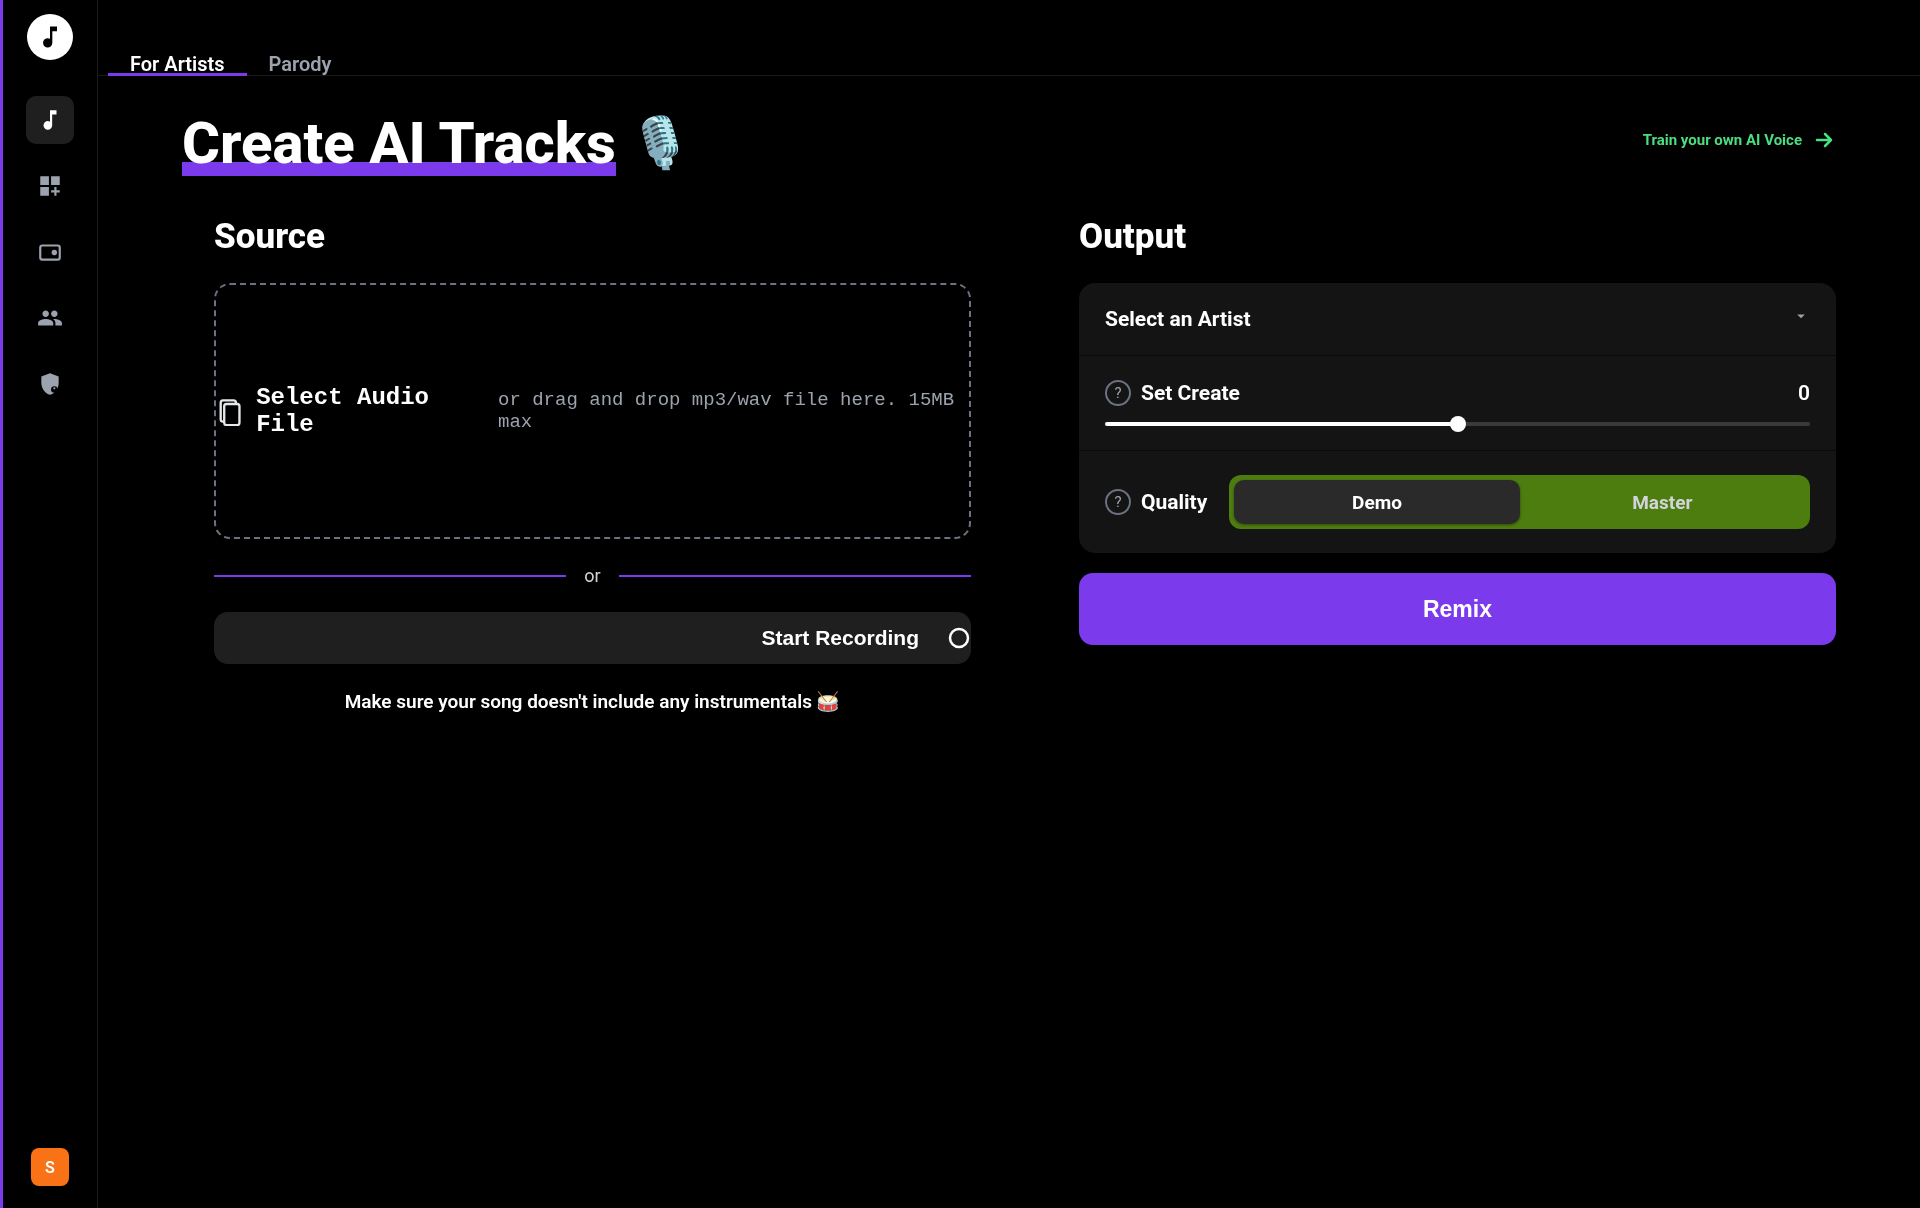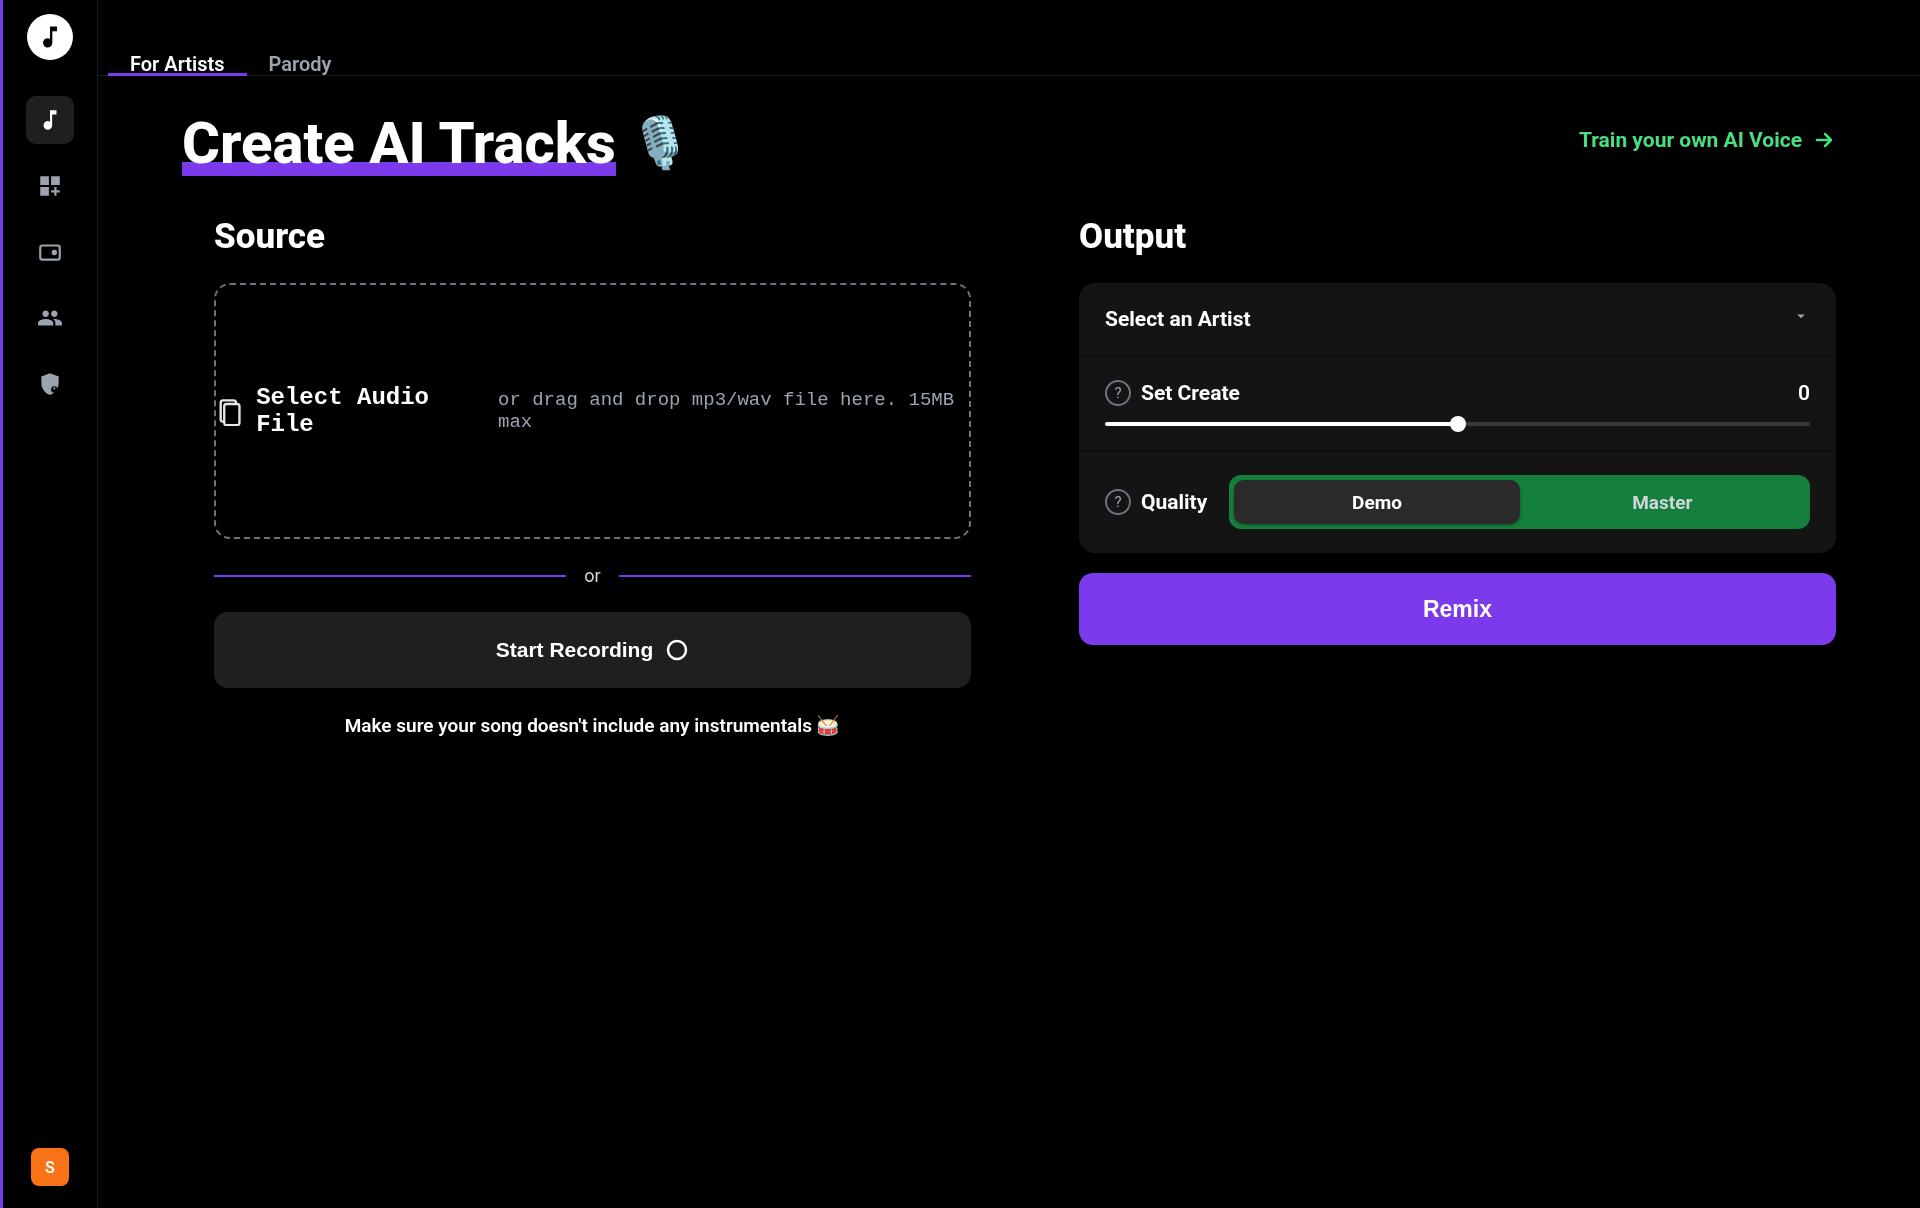--- a/index.html
+++ b/index.html
@@ -161,21 +161,21 @@
       width: 100%;
       height: 14px;
       background: #7c3aed;
       z-index: -1;
     }
     .mic-emoji {
       font-size: 50px;
     }
     .train-link {
       color: #4ade80;
-      font-size: 21px;
+      font-size: 15px;
       font-weight: 700;
       display: flex;
       align-items: center;
       gap: 10px;
       cursor: pointer;
       margin-top: 14px;
     }
     .train-link svg {
       width: 24px;
       height: 24px;
@@ -230,26 +230,26 @@
       background: #7c3aed;
     }
     .divider-text {
       font-size: 18px;
       color: #d1d5db;
     }
     .record-btn {
       background: #1f1f1f;
       border: none;
       border-radius: 14px;
-      height: 76px;
+      height: 52px;
       width: 100%;
       display: flex;
       align-items: center;
-      justify-content: center;
-      gap: 12px;
+      justify-content: flex-end;
+      gap: 28px;
       font-size: 21px;
       font-weight: 700;
       color: #fff;
       cursor: pointer;
     }
     .record-btn svg {
       width: 24px;
       height: 24px;
     }
     .hint {
@@ -342,21 +342,21 @@
       background: #fff;
     }
     .quality-row {
       display: flex;
       align-items: center;
       gap: 22px;
     }
     .segmented {
       flex: 1;
       display: flex;
-      background: #15803d;
+      background: #4d7c0f;
       border-radius: 12px;
       padding: 5px;
       height: 54px;
     }
     .segment {
       flex: 1;
       display: flex;
       align-items: center;
       justify-content: center;
       font-size: 19px;

